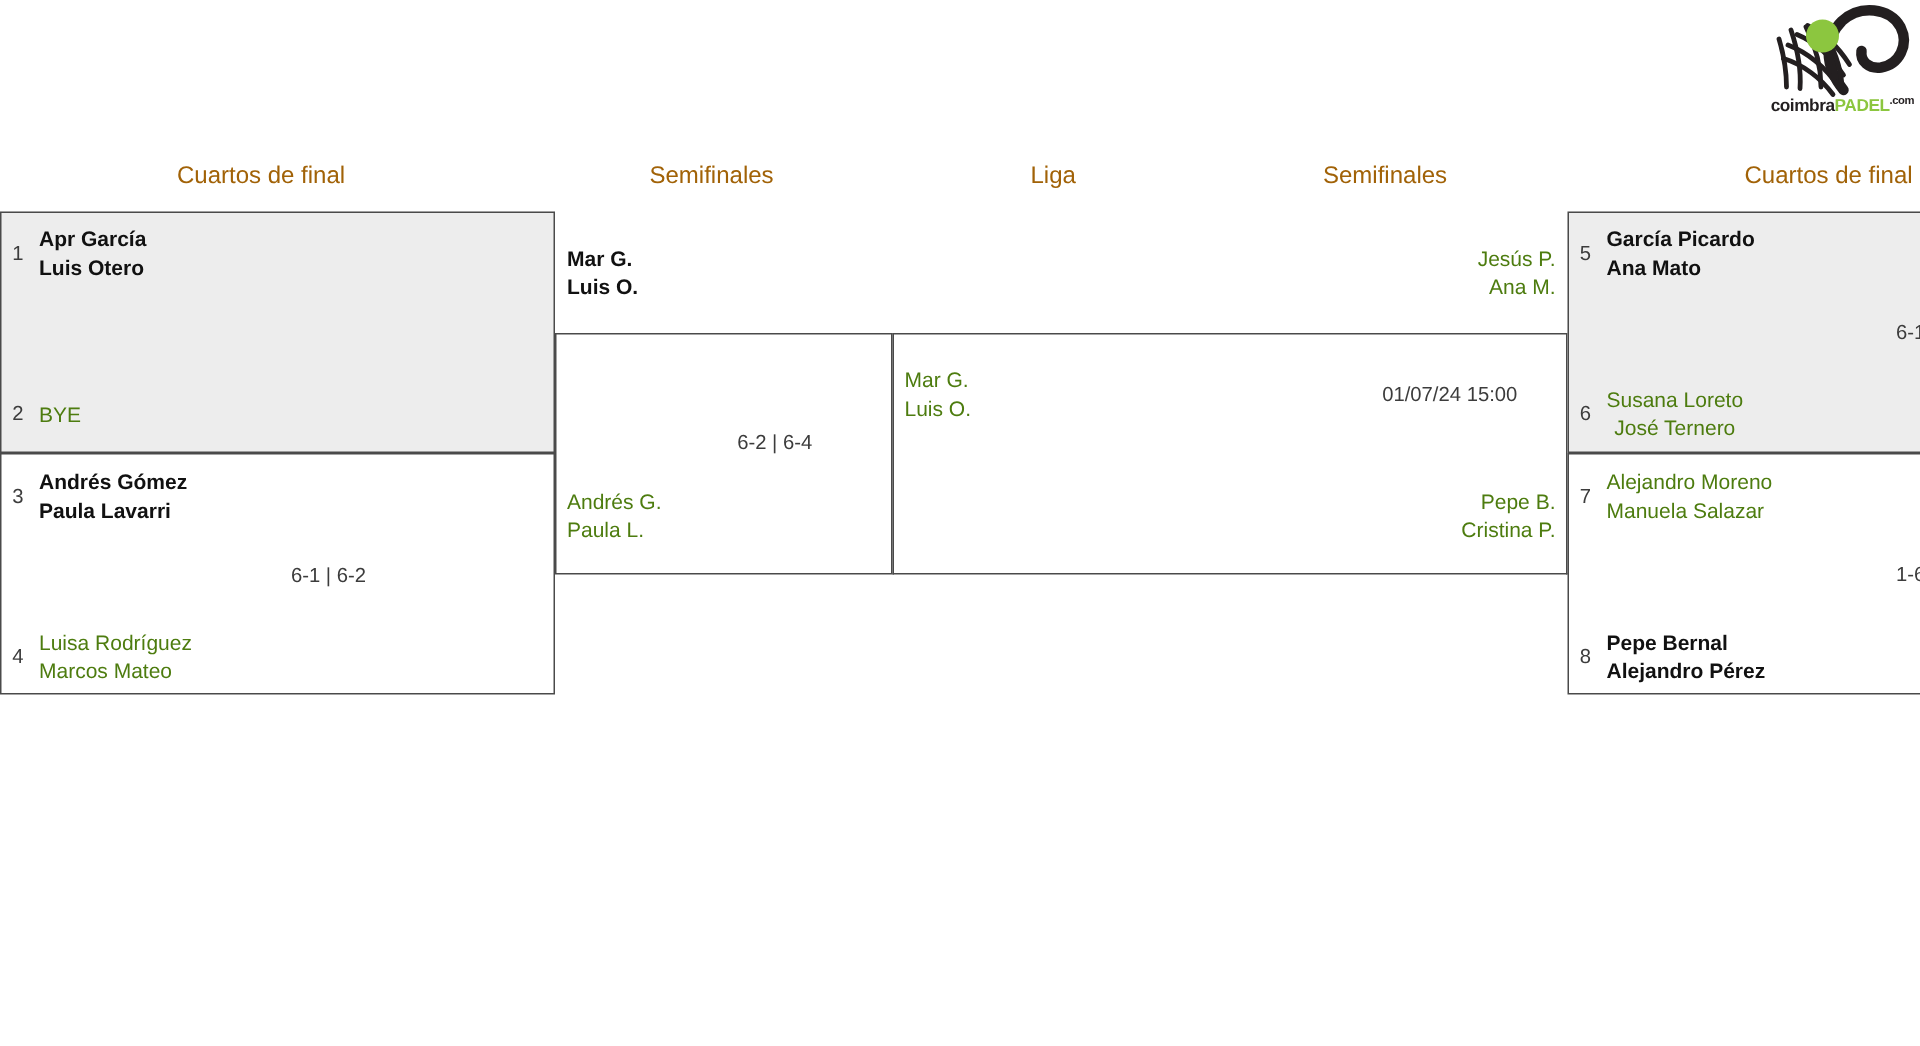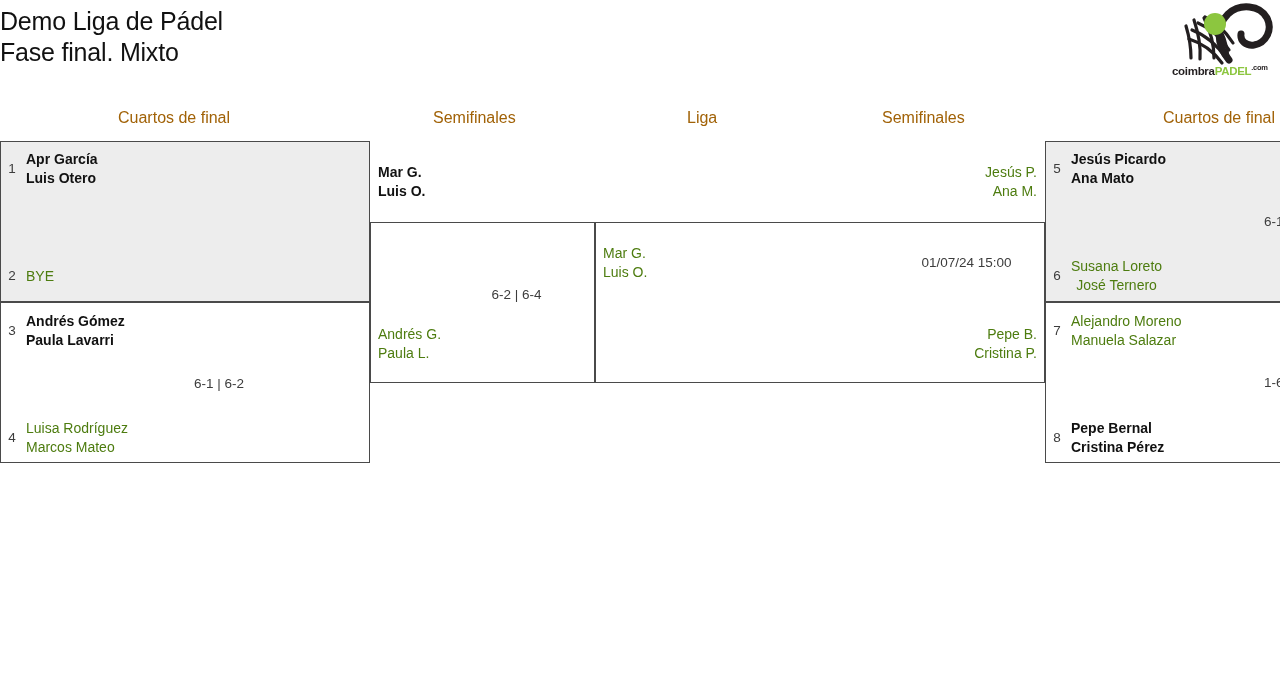--- a/index.html
+++ b/index.html
@@ -35,21 +35,21 @@
   #logo {
     position: absolute;
     right: 4px; top: 2px;
     width: 104px; height: 78px;
   }
   #logo svg { display: block; }
   #logo-text {
     position: absolute;
     left: 0; bottom: 3px;
     width: 104px;
-    text-align: left;
+    text-align: right;
     font-size: 11.5px;
     font-weight: 700;
     letter-spacing: -0.3px;
     white-space: nowrap;
   }
   .lg-dark { color: #231f20; }
   .lg-green { color: #8cc63f; }
   .lg-com { font-size: 7.5px; vertical-align: super; color: #231f20; }
 
   
@@ -99,22 +99,20 @@
     white-space: nowrap;
     padding-left: 34px;
   }
   .score.center { text-align: center; }
   .score.right { text-align: right; }
 </style>
 </head>
 <body>
 
 <div id="header">
-  <div id="title"><span>Demo Liga de Pádel</span>
-<span>Fase final. Mixto</span></div>
 
   <div id="logo">
     <svg width="104" height="64" viewBox="0 0 104 64">
 
       <path d="M57 58 C 44 42, 44 24, 56 12 C 68 1, 88 3, 95 16 C 101 28, 94 41, 82 43 C 74 44, 68 39, 69 32" fill="none" stroke="#231f20" stroke-width="7" stroke-linecap="round"></path>
 
       <g stroke="#231f20" stroke-width="3.2" stroke-linecap="round" fill="none">
         <path d="M20 28 C 33 33, 45 43, 54 56"></path>
         <path d="M17 37 C 30 41, 42 50, 50 61"></path>
         <path d="M26 21 C 38 26, 49 36, 57 48"></path>
@@ -173,27 +171,27 @@
 
 <div class="match" style="left:820px; top:222px; width:225px; height:161px; border-left:none;"></div>
 <div class="team right" style="left:820px; top:163px; width:217px;">Jesús P.
 Ana M.</div>
 <div class="team right" style="left:820px; top:325px; width:217px;">Pepe B.
 Cristina P.</div>
 <div class="score center" style="left:820px; top:255px; width:225px;">01/07/24 15:00</div>
 
 <div class="match shaded" style="left:1045px; top:141px; width:250px; height:161px;"></div>
 <div class="seed" style="left:1047px; top:161px;">5</div>
-<div class="team winner" style="left:1071px; top:150px;">Jesús Picardo
+<div class="team winner" style="left:1071px; top:150px;">García Picardo
 Ana Mato</div>
 <div class="seed" style="left:1047px; top:268px;">6</div>
 <div class="team" style="left:1071px; top:257px;text-align:center;">Susana Loreto
 José Ternero</div>
 <div class="score right" style="left:1045px; top:214px; width:235px;">6-1 | 6-2</div>
 
 <div class="match" style="left:1045px; top:302px; width:250px; height:161px;"></div>
 <div class="seed" style="left:1047px; top:323px;">7</div>
 <div class="team" style="left:1071px; top:312px;">Alejandro Moreno
 Manuela Salazar</div>
 <div class="seed" style="left:1047px; top:430px;">8</div>
 <div class="team winner" style="left:1071px; top:419px;">Pepe Bernal
-Cristina Pérez</div>
+Alejandro Pérez</div>
 <div class="score right" style="left:1045px; top:375px; width:235px;">1-6 | 0-6</div>
 
 </body></html>

